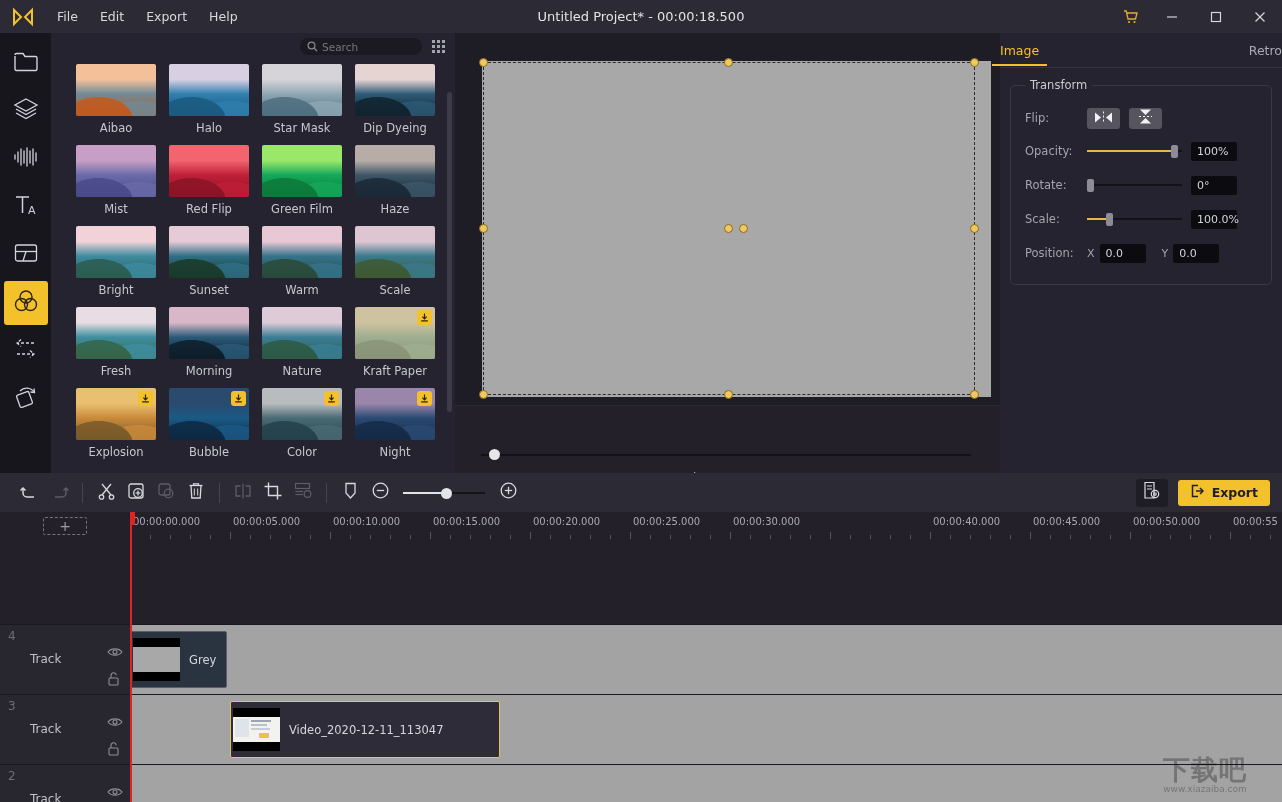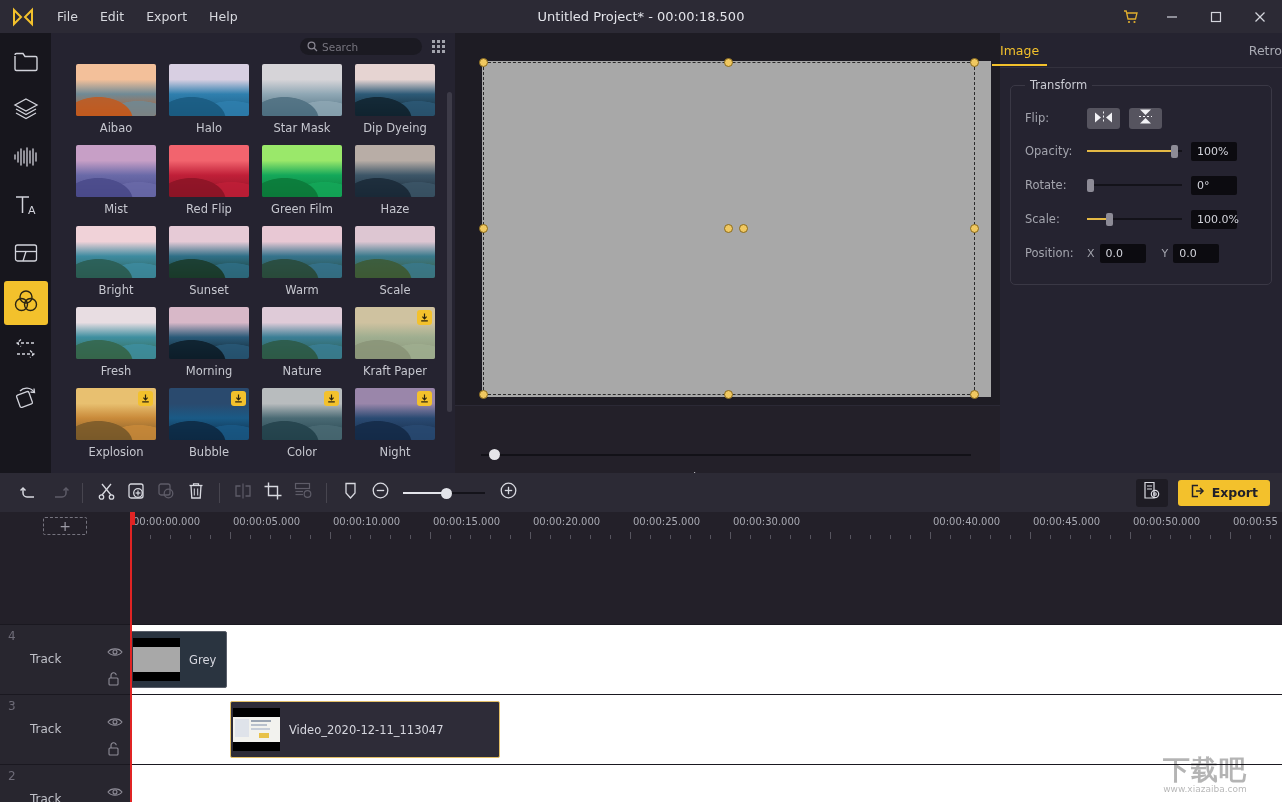--- a/index.html
+++ b/index.html
@@ -198,21 +198,21 @@
   .track-empty-top { position:absolute; left:0; top:0; width:1282px; height:86px; background:#232029;
      border-bottom:1px solid #1a1820; }
   .track {
     position:absolute; left:0; width:1282px; height:70px;
     border-bottom:1px solid #1a1820;
   }
   .track-head { position:absolute; left:0; top:0; width:130px; height:100%; background:#28262f; }
   .track-num { position:absolute; left:8px; top:4px; font-size:12px; color:#6e6c78; }
   .track-name { position:absolute; left:30px; top:27px; font-size:12px; color:#c0c1c9; }
   .track-icons { position:absolute; left:107px; top:17px; display:flex; flex-direction:column; gap:10px; }
-  .track-body { position:absolute; left:130px; top:0; right:0; height:100%; background:#ffffff; }
+  .track-body { position:absolute; left:130px; top:0; right:0; height:100%; background:#a3a3a3; }
 
   .clip {
     position:absolute; top:6px; height:57px; border-radius:2px;
     display:flex; align-items:center; overflow:hidden;
   }
   .clip.grey-clip { background:#2a3440; border:1px solid #5a5f6a; }
   .clip.video-clip { background:#2e2c38; border:1px solid #e3c068; }
   .clip-thumb { width:47px; height:43px; margin-left:2px; flex:none; display:flex; flex-direction:column; }
   .clip-label { font-size:11.5px; color:#d5d6de; margin-left:9px; white-space:nowrap; }
 

